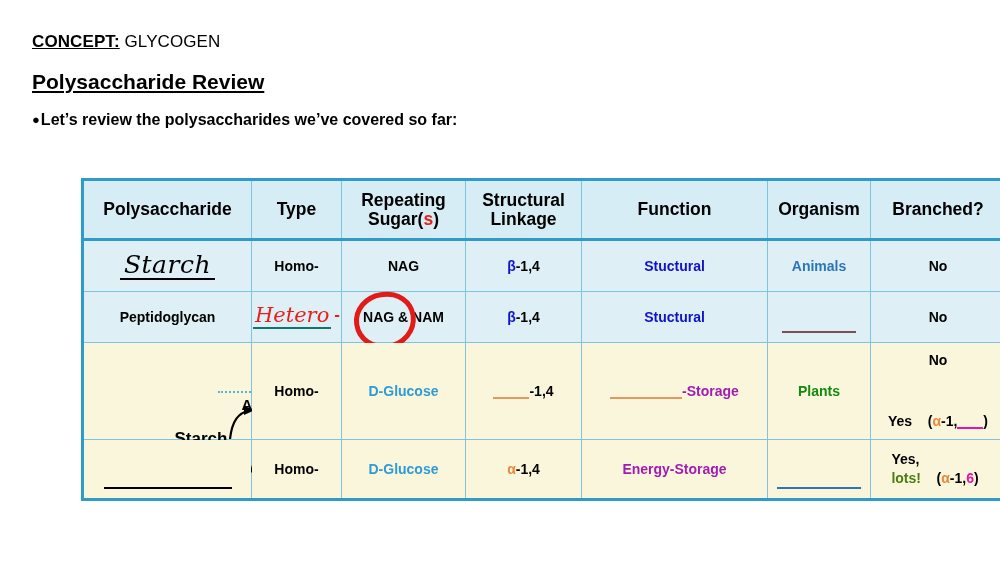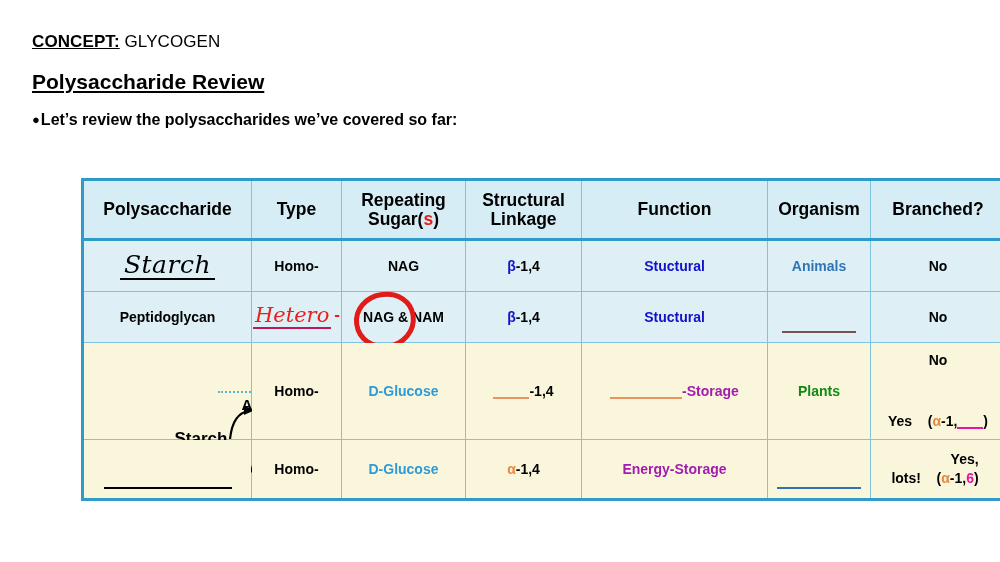--- a/index.html
+++ b/index.html
@@ -109,41 +109,41 @@
   col.c-branch { width: 136px; }
 
   
   .blue-txt   { color: #2E9BD6; }
   .darkblue   { color: #1111CC; }
   .green-txt  { color: #128A12; }
   .animblue   { color: #2E75B6; }
   .orange-txt { color: #a21caf; }
   .alpha-or   { color: #E8883F; }
   .magenta    { color: #E515A8; }
-  .lots-blue  { color: #000000; }
+  .lots-blue  { color: #4d7c0f; }
 
   
   .hand {
     font-family: "DejaVu Serif", serif;
     font-style: italic;
     font-weight: normal;
   }
   .hw-chitin {
     font-size: 25px;
     letter-spacing: 0.5px;
     display: inline-block;
     border-bottom: 2.5px solid #000;
     padding: 0 4px 1px 4px;
     line-height: 1.0;
   }
   .hw-hetero {
     font-size: 21px;
     color: #E8201C;
     display: inline-block;
-    border-bottom: 2px solid #be185d;
+    border-bottom: 2px solid #0f766e;
     padding: 0 2px 1px 2px;
     line-height: 1.0;
   }
   .hetero-dash {
     color: #E8201C;
     font-size: 17px;
     font-family: "Liberation Sans", sans-serif;
     font-style: normal;
     margin-left: 3px;
     vertical-align: 2px;
@@ -411,21 +411,21 @@
       <td>
         <span class="alpha-or">α</span><span>-1,4</span>
       </td>
       <td class="orange-txt">Energy-Storage</td>
       <td>
         <span class="org-blank-wrap">
           <span class="blank blank-blue" style="width:84px"></span>
         </span>
       </td>
       <td>
-        <span class="two-line" style="display:inline-block; text-align:right; margin-left:-6px;">
+        <span class="two-line" style="display:inline-block; text-align:left; margin-left:-6px;">
           <span style="display:block">Yes,</span>
           <span style="display:block"><span class="lots-blue">lots!</span>&nbsp;&nbsp;&nbsp;&nbsp;<span><span>(</span><span class="alpha-or">α</span><span>-1,</span><span class="magenta">6</span><span>)</span></span></span>
         </span>
       </td>
     </tr>
 
   </tbody>
 </table>
 </div>
 

